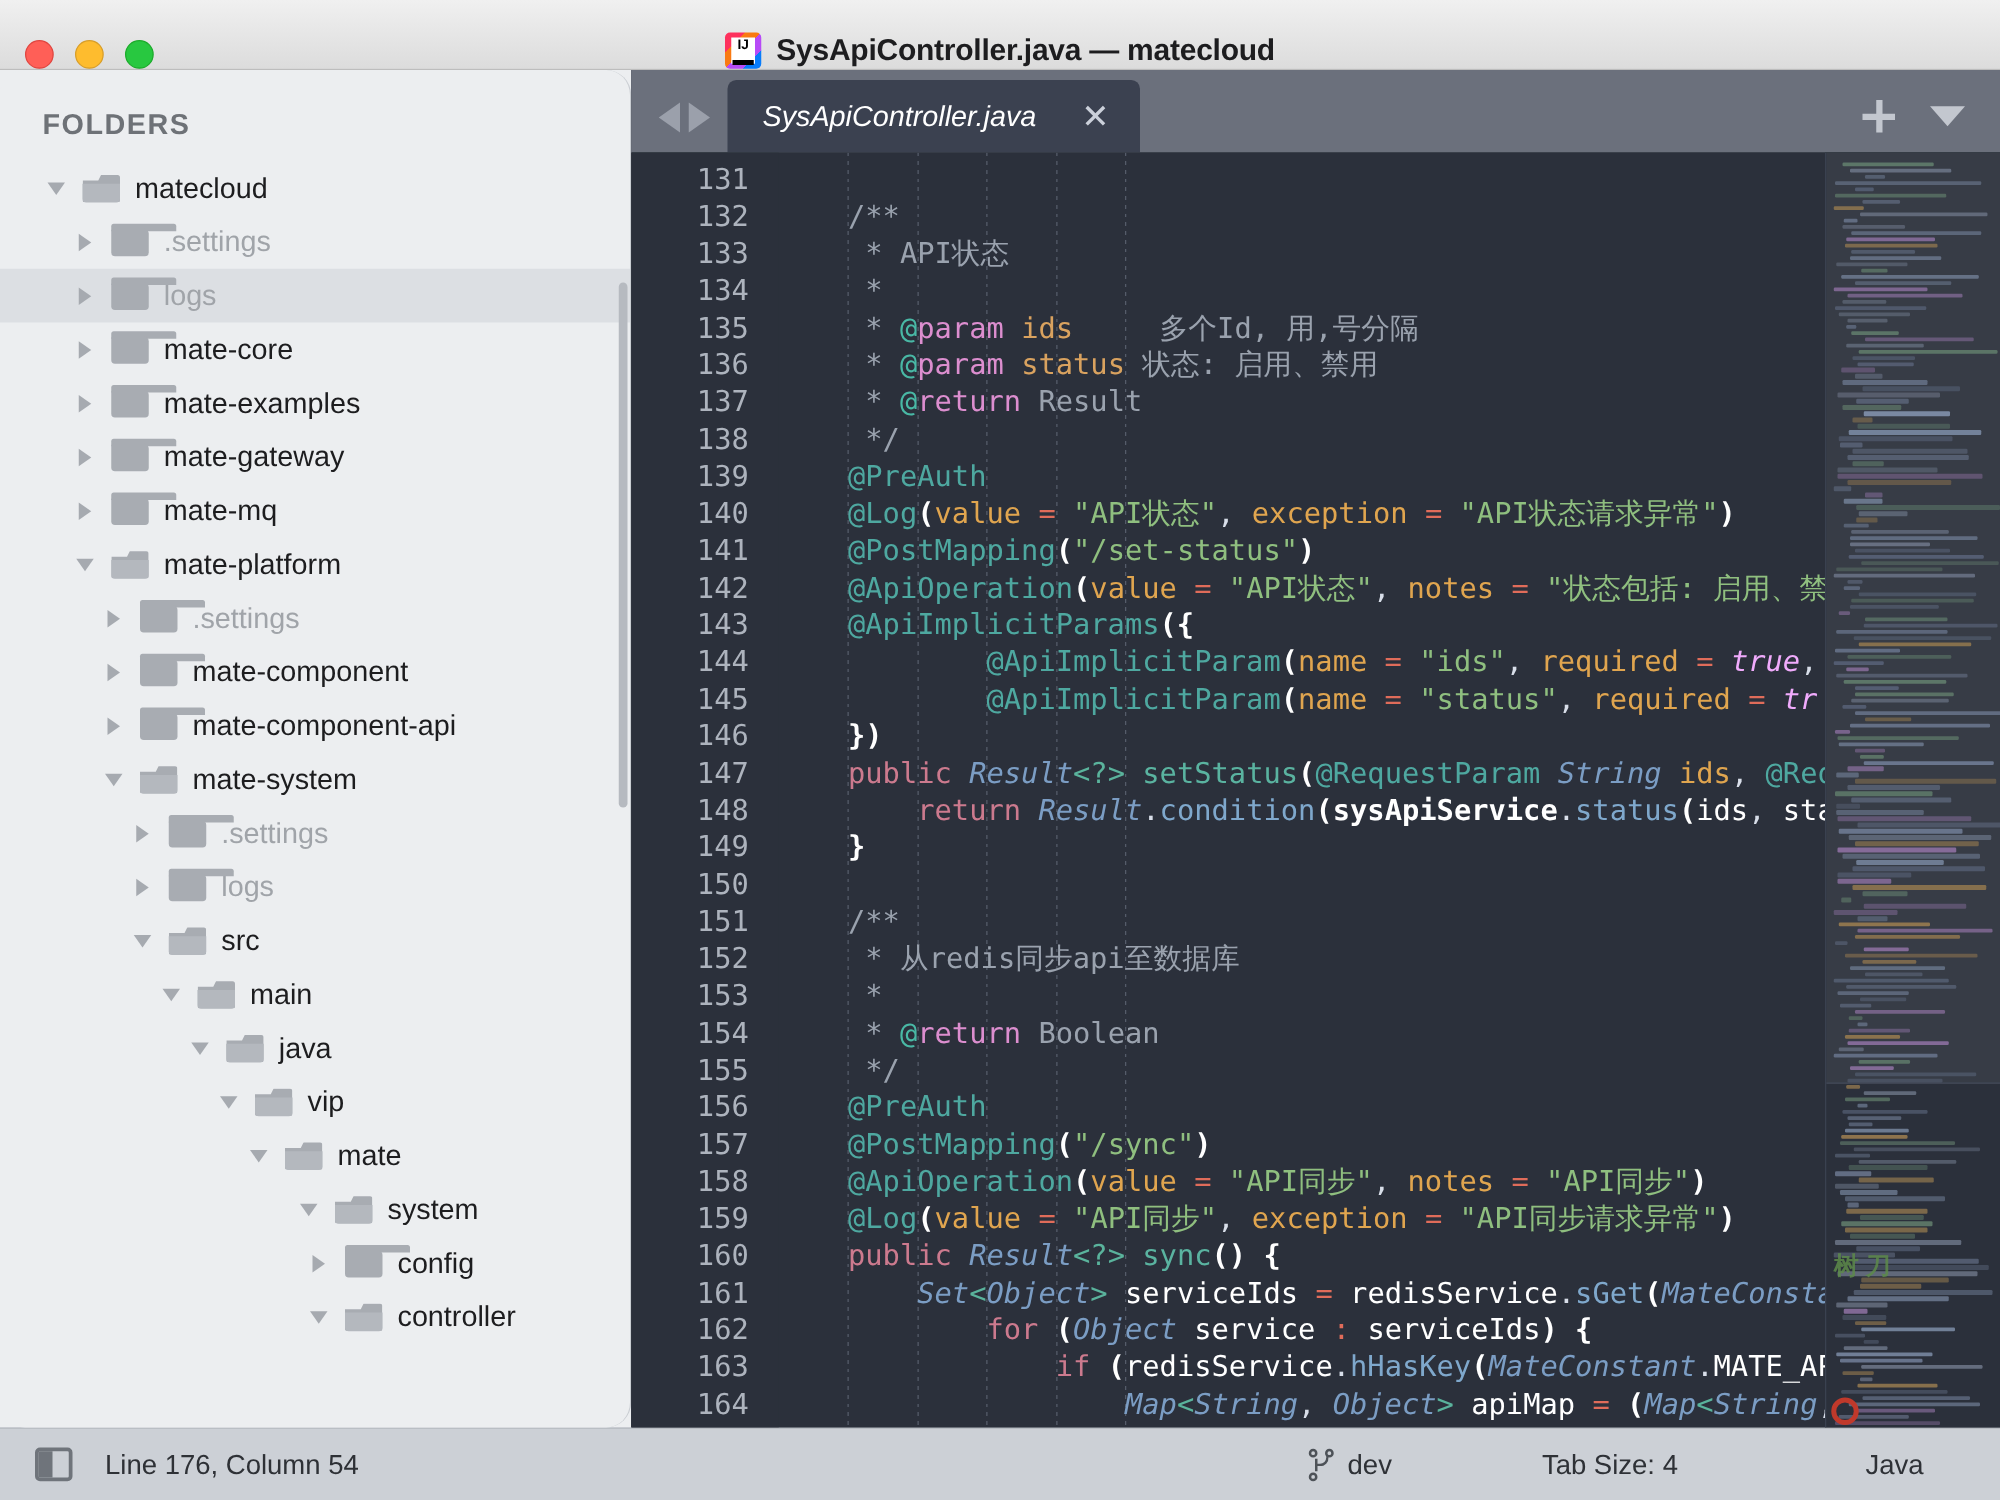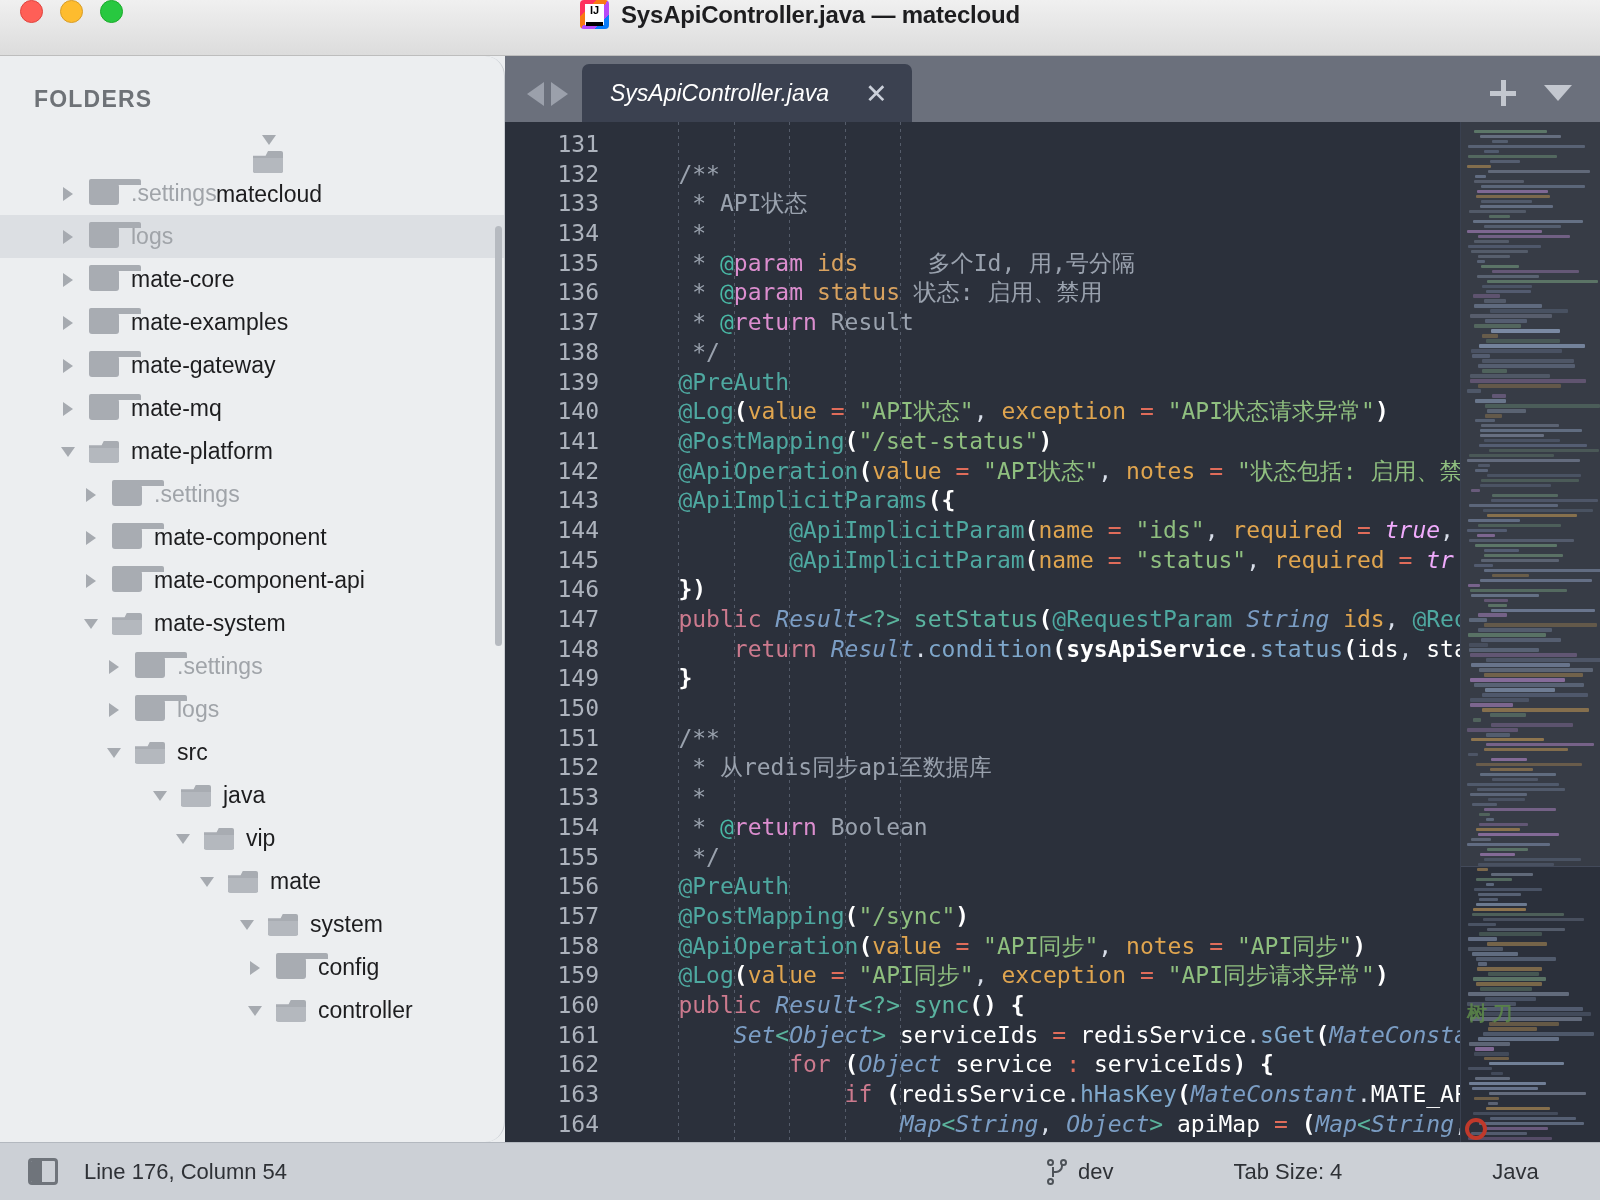--- a/index.html
+++ b/index.html
@@ -17,21 +17,21 @@
     display: flex; flex-direction: column;
     background: #eceef0;
     overflow: hidden;
   }
 
   
   #titlebar {
     height: 56px; flex: 0 0 56px;
     background: linear-gradient(#f0f0f0, #dcdcdc);
     border-bottom: 1px solid #bdbdbd;
-    display: flex; align-items: flex-start;
+    display: flex; align-items: flex-end;
     position: relative;
   }
   #traffic { display: flex; gap: 17px; margin-left: 20px; }
   .light { width: 23px; height: 23px; border-radius: 50%; }
   .light.close { background: #ff5f57; border: 1px solid #e0443e; }
   .light.min   { background: #febc2e; border: 1px solid #d89d27; }
   .light.max   { background: #28c840; border: 1px solid #1aab29; }
 
   #title-center {
     position: absolute; left: 0; right: 0;
@@ -135,21 +135,21 @@
     position: absolute; left: 0; top: 7px;
     width: 30px; height: 15px;
     background: #b4b8be;
     border-radius: 0 0 3px 3px;
   }
   .tree-label {
     font-size: 23px; color: #1d1d1f;
   }
   .tree-label.dim { color: #a0a4a9; }
   
-  .lv0 { padding-left: 34px; flex-direction: column; }
+  .lv0 { padding-left: 34px; }
   .lv1 { padding-left: 57px; }
   .lv2 { padding-left: 80px; }
   .lv3 { padding-left: 103px; }
   .lv4 { padding-left: 126px; }
   .lv5 { padding-left: 149px; }
   .lv6 { padding-left: 172px; align-items: center; }
   .lv7 { padding-left: 196px; }
   .lv8 { padding-left: 220px; margin-left: 16px; }
   .lv9 { padding-left: 244px; }
 
@@ -498,20 +498,30 @@
           </div>
           <div class="tree-row lv3">
             <span class="twisty open">
               <span class="tri"></span>
             </span>
             <span class="folder-icon open">
               <span class="back"></span>
               <span class="front"></span>
             </span>
             <span class="tree-label">src</span>
+          </div>
+          <div class="tree-row lv4">
+            <span class="twisty open">
+              <span class="tri"></span>
+            </span>
+            <span class="folder-icon open">
+              <span class="back"></span>
+              <span class="front"></span>
+            </span>
+            <span class="tree-label">main</span>
           </div>
           <div class="tree-row lv5">
             <span class="twisty open">
               <span class="tri"></span>
             </span>
             <span class="folder-icon open">
               <span class="back"></span>
               <span class="front"></span>
             </span>
             <span class="tree-label">java</span>

